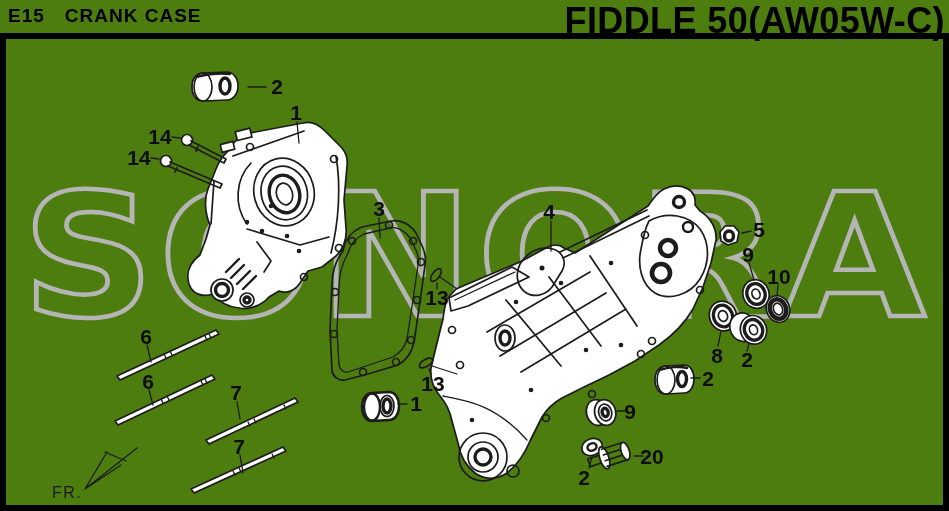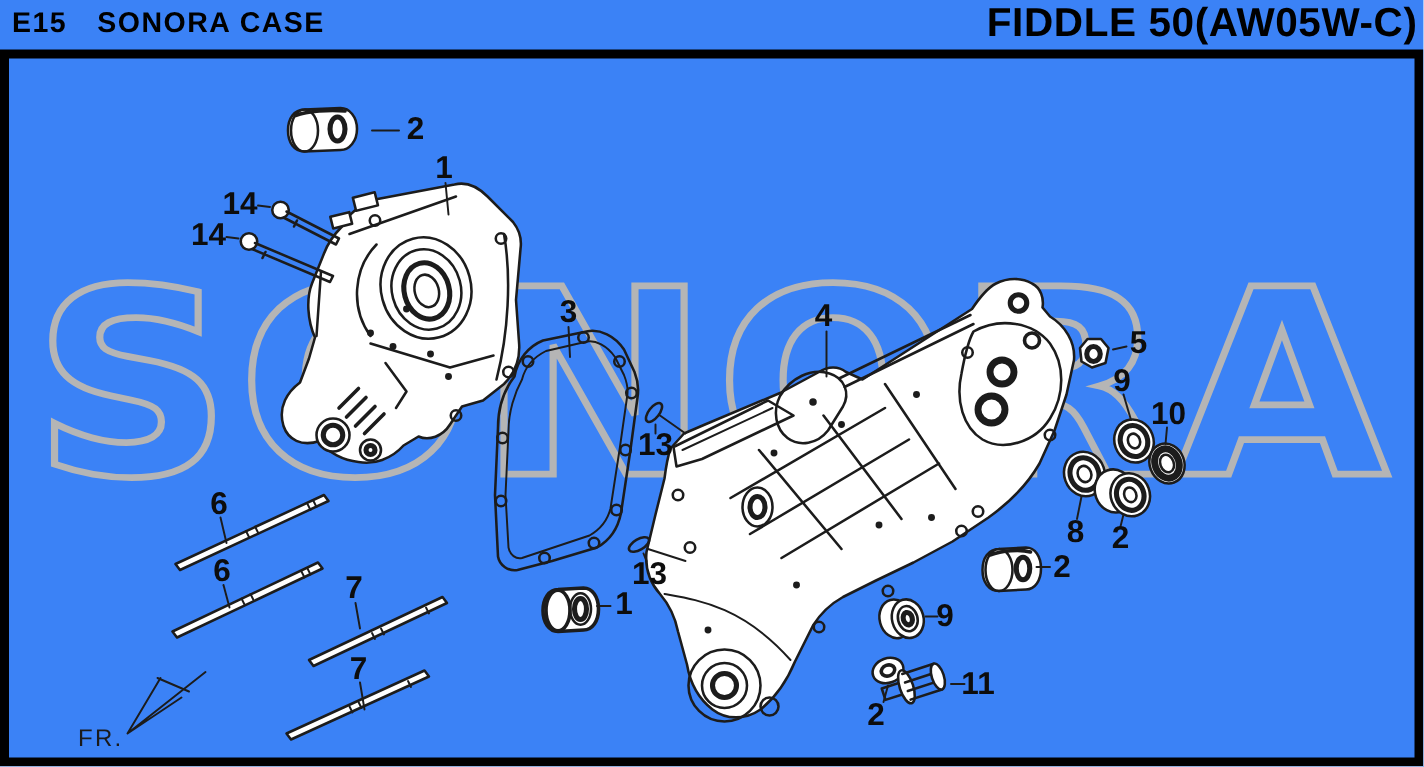--- a/index.html
+++ b/index.html
@@ -1,20 +1,20 @@
 <!DOCTYPE html>
 <html><head>
 <meta charset="utf-8">
 <style>
   html,body{margin:0;padding:0;background:#ffffff;}
-  .page{position:relative;width:949px;height:511px;background:#3b82f6;overflow:hidden;
+  .page{position:relative;width:949px;height:511px;background:#4d7c0f;overflow:hidden;
         font-family:"Liberation Sans", sans-serif;}
   .hdr-left{position:absolute;left:8px;top:5px;display:flex;gap:20px;
             font-size:19px;font-weight:bold;color:#000;letter-spacing:1px;white-space:nowrap;}
-  .hdr-right{position:absolute;right:4px;top:0px;font-size:27px;font-weight:bold;color:#000;
+  .hdr-right{position:absolute;right:4px;top:0px;font-size:36px;font-weight:bold;color:#000;
              letter-spacing:0.4px;white-space:nowrap;}
   .frame{position:absolute;left:0;top:33px;width:949px;height:478px;
          border:6px solid #000;box-sizing:border-box;}
   svg.diagram{position:absolute;left:0;top:0;width:949px;height:511px;}
   .callout{position:absolute;transform:translate(-50%,-50%);font-size:21px;font-weight:bold;
            color:#0d0d0d;line-height:1;white-space:nowrap;}
   .fr{position:absolute;left:52px;top:484px;font-size:16px;color:#1a1a1a;letter-spacing:1.5px;}
   
   .ln{fill:none;stroke:#1c1c1c;stroke-width:1.7;stroke-linecap:round;stroke-linejoin:round;}
   .thin{stroke-width:1.3;}
@@ -24,21 +24,21 @@
   .fw{fill:#ffffff;}
   .dot{fill:#1c1c1c;stroke:none;}
 </style>
 </head>
 <body>
 
 <div class="page">
 
   <div class="hdr-left">
     <span>E15</span>
-    <span>SONORA CASE</span>
+    <span>CRANK CASE</span>
   </div>
   <div class="hdr-right">FIDDLE 50(AW05W-C)</div>
 
   <div class="frame"></div>
 
   <svg class="diagram" viewBox="0 0 949 511">
 
     <text x="476" y="316" text-anchor="middle" textLength="908" lengthAdjust="spacingAndGlyphs" font-family="'DejaVu Sans', sans-serif" font-size="172" font-weight="bold" letter-spacing="4" fill="none" stroke-width="4.5" stroke="#b5b5b5">SONORA</text>
 
     <g>
@@ -265,21 +265,21 @@
   <span class="callout" style="left:433px;top:383px">13</span>
   <span class="callout" style="left:416px;top:403px">1</span>
   <span class="callout" style="left:549px;top:211px">4</span>
   <span class="callout" style="left:759px;top:229px">5</span>
   <span class="callout" style="left:748px;top:254px">9</span>
   <span class="callout" style="left:779px;top:276px">10</span>
   <span class="callout" style="left:717px;top:355px">8</span>
   <span class="callout" style="left:747px;top:359px">2</span>
   <span class="callout" style="left:708px;top:378px">2</span>
   <span class="callout" style="left:630px;top:411px">9</span>
-  <span class="callout" style="left:652px;top:456px">11</span>
+  <span class="callout" style="left:652px;top:456px">20</span>
   <span class="callout" style="left:584px;top:477px">2</span>
   <span class="callout" style="left:146px;top:336px">6</span>
   <span class="callout" style="left:148px;top:381px">6</span>
   <span class="callout" style="left:236px;top:392px">7</span>
   <span class="callout" style="left:239px;top:446px">7</span>
 
   <span class="fr">FR.</span>
 </div>
 
 </body></html>

